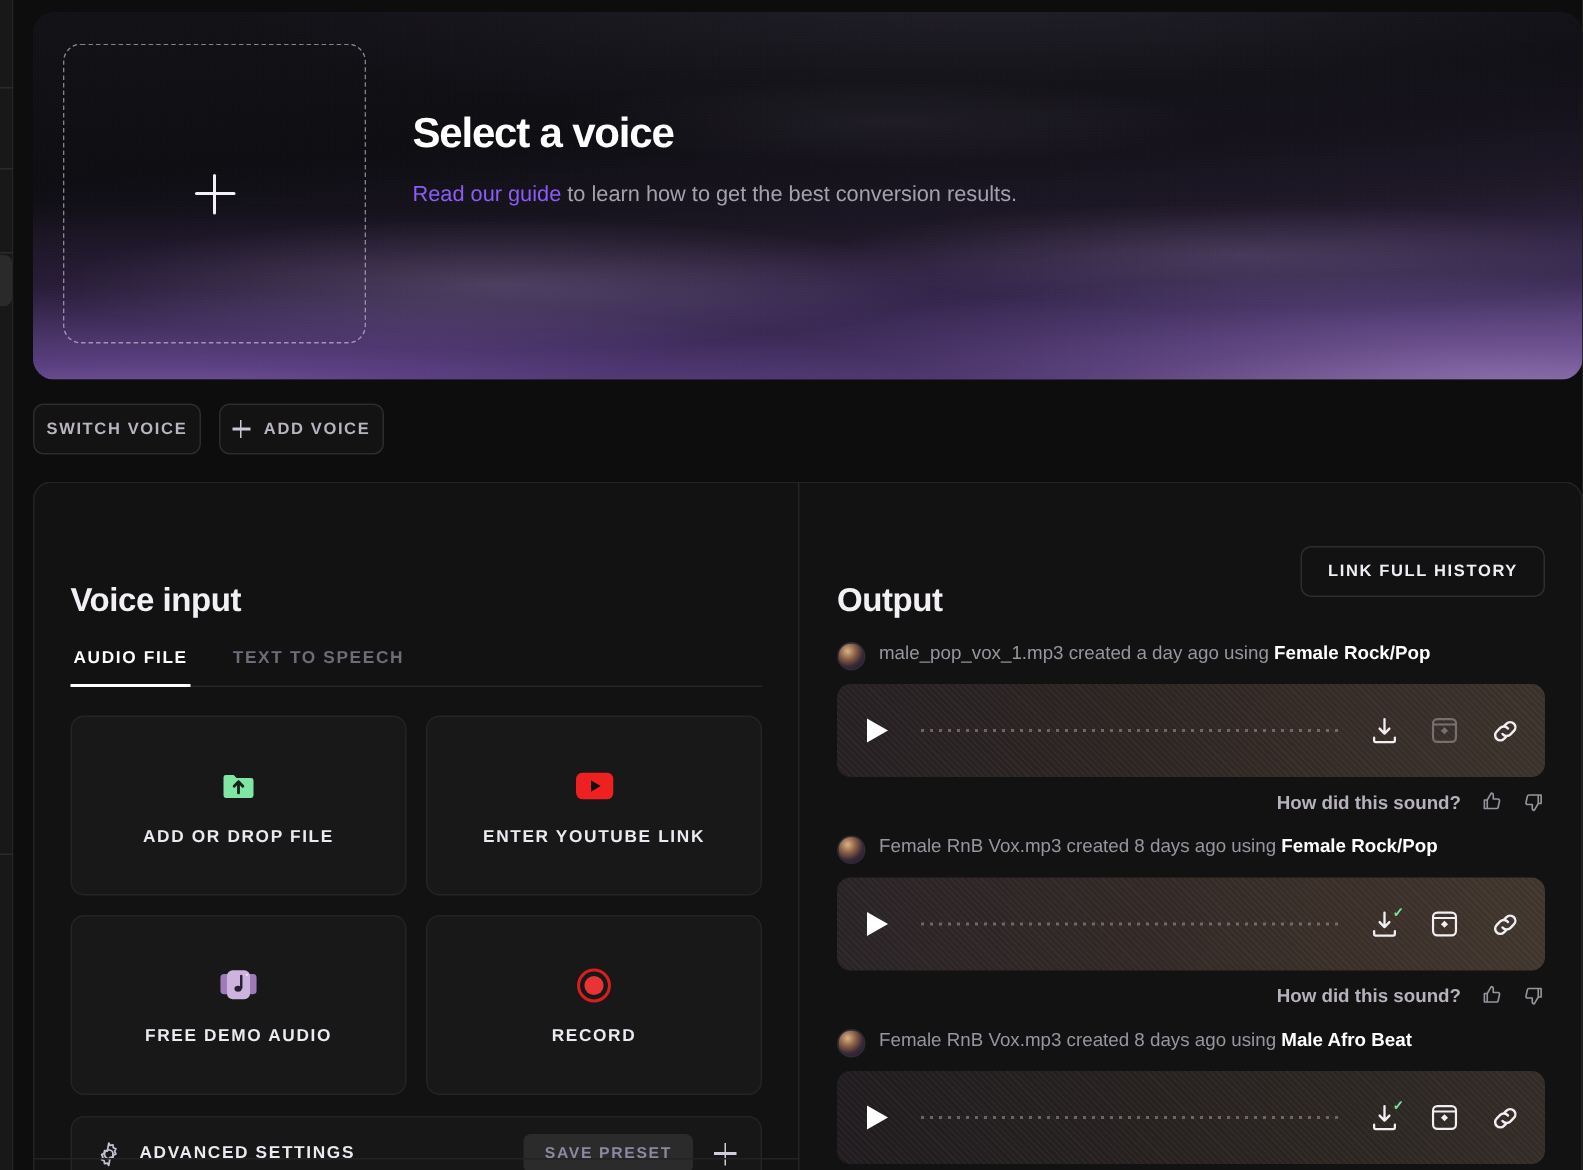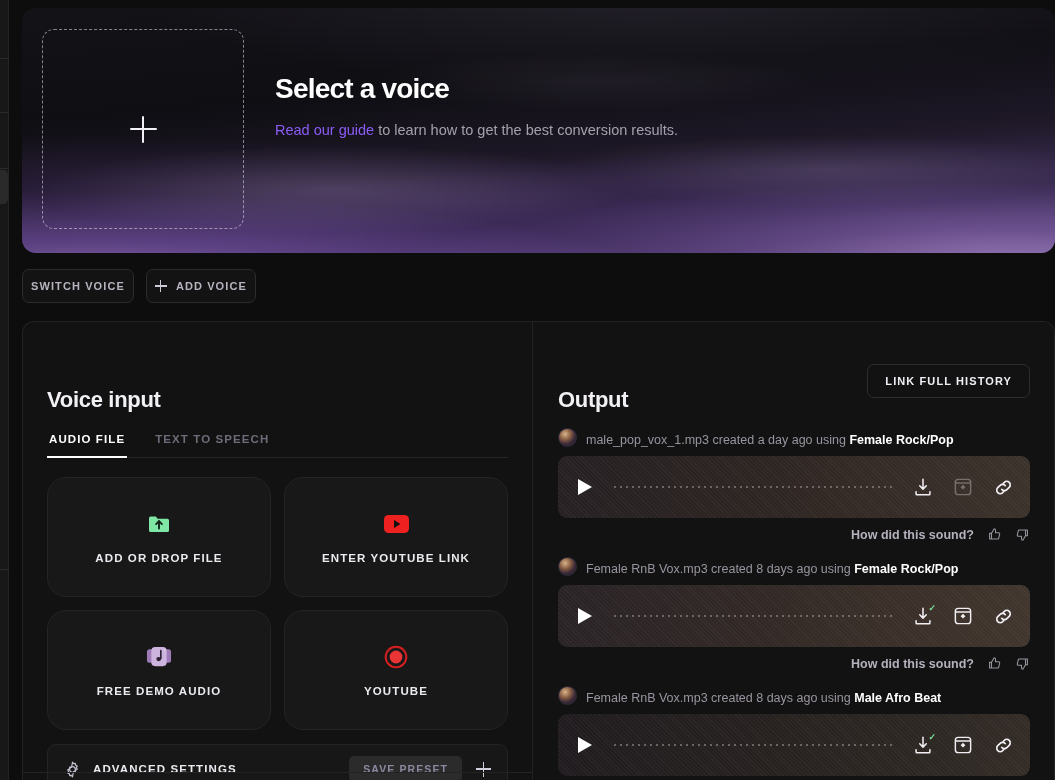--- a/index.html
+++ b/index.html
@@ -173,21 +173,21 @@
   }
   .tab.active { color: #ffffff; border-bottom-color: #ffffff; }
 
   
   .opt-grid {
     display: grid; grid-template-columns: 1fr 1fr;
     gap: 13px; margin-top: 19px;
   }
   .opt-card {
     height: 120px; background: #181818;
-    border: 1px solid #242424; border-radius: 19px;
+    border: 1px solid #242424; border-radius: 9px;
     display: flex; flex-direction: column;
     align-items: center; justify-content: center; gap: 15px;
     cursor: pointer;
   }
   .opt-label {
     font-size: 11.5px; font-weight: 700; letter-spacing: 1.1px; color: #eceaf0;
   }
   .opt-icon { width: 26px; height: 26px; display:flex; align-items:center; justify-content:center; }
 
   
@@ -222,21 +222,21 @@
   .out-head { display: flex; align-items: center; }
   .out-head .panel-title { flex: 1; }
   .history-btn {
     height: 34px; padding: 0 17px;
     background: #121212; border: 1px solid #2e2e2e; border-radius: 7px;
     color: #f0eef4; font-size: 11px; font-weight: 700; letter-spacing: 1.1px;
     display: flex; align-items: center; cursor: pointer;
   }
 
   .out-item { margin-top: 15px; }
-  .out-meta { display: flex; align-items: flex-end; gap: 9px; }
+  .out-meta { display: flex; align-items: flex-start; gap: 9px; }
   .avatar {
     width: 19px; height: 19px; border-radius: 50%; flex: none;
     background:
       radial-gradient(circle at 36% 30%, #d9b48a 0%, #8a5f44 34%, #3c2a38 62%, #181622 100%),
       linear-gradient(135deg, #5a4a6e, #221c2e);
     border: 1px solid #2f2b3a;
   }
   .out-name { font-size: 12.5px; color: #99949f; }
   .out-name b { color: #ffffff; font-weight: 700; }
 
@@ -369,21 +369,21 @@
             <span class="opt-label">FREE DEMO AUDIO</span>
           </div>
 
           <div class="opt-card">
             <span class="opt-icon">
               <svg width="24" height="24" viewBox="0 0 24 24">
                 <circle cx="12" cy="12" r="10.3" fill="none" stroke="#d81f1f" stroke-width="2"></circle>
                 <circle cx="12" cy="12" r="6.4" fill="#e83434"></circle>
               </svg>
             </span>
-            <span class="opt-label">YOUTUBE</span>
+            <span class="opt-label">RECORD</span>
           </div>
 
         </div>
 
         <div class="adv-row">
           <span>
             <svg width="17" height="17" viewBox="0 0 20 20">
               <path d="M10 6.6A3.4 3.4 0 1 0 10 13.4 3.4 3.4 0 0 0 10 6.6z" fill="none" stroke="#c3bed0" stroke-width="1.5"></path>
               <path d="M10 1.2l1.1 1.9 2.2-.4.3 2.2 2 .9-1 2 1 2-2 .9-.3 2.2-2.2-.4L10 18.8l-1.1-1.9-2.2.4-.3-2.2-2-.9 1-2-1-2 2-.9.3-2.2 2.2.4z" fill="none" stroke="#c3bed0" stroke-width="1.4" stroke-linejoin="round"></path>
             </svg>

